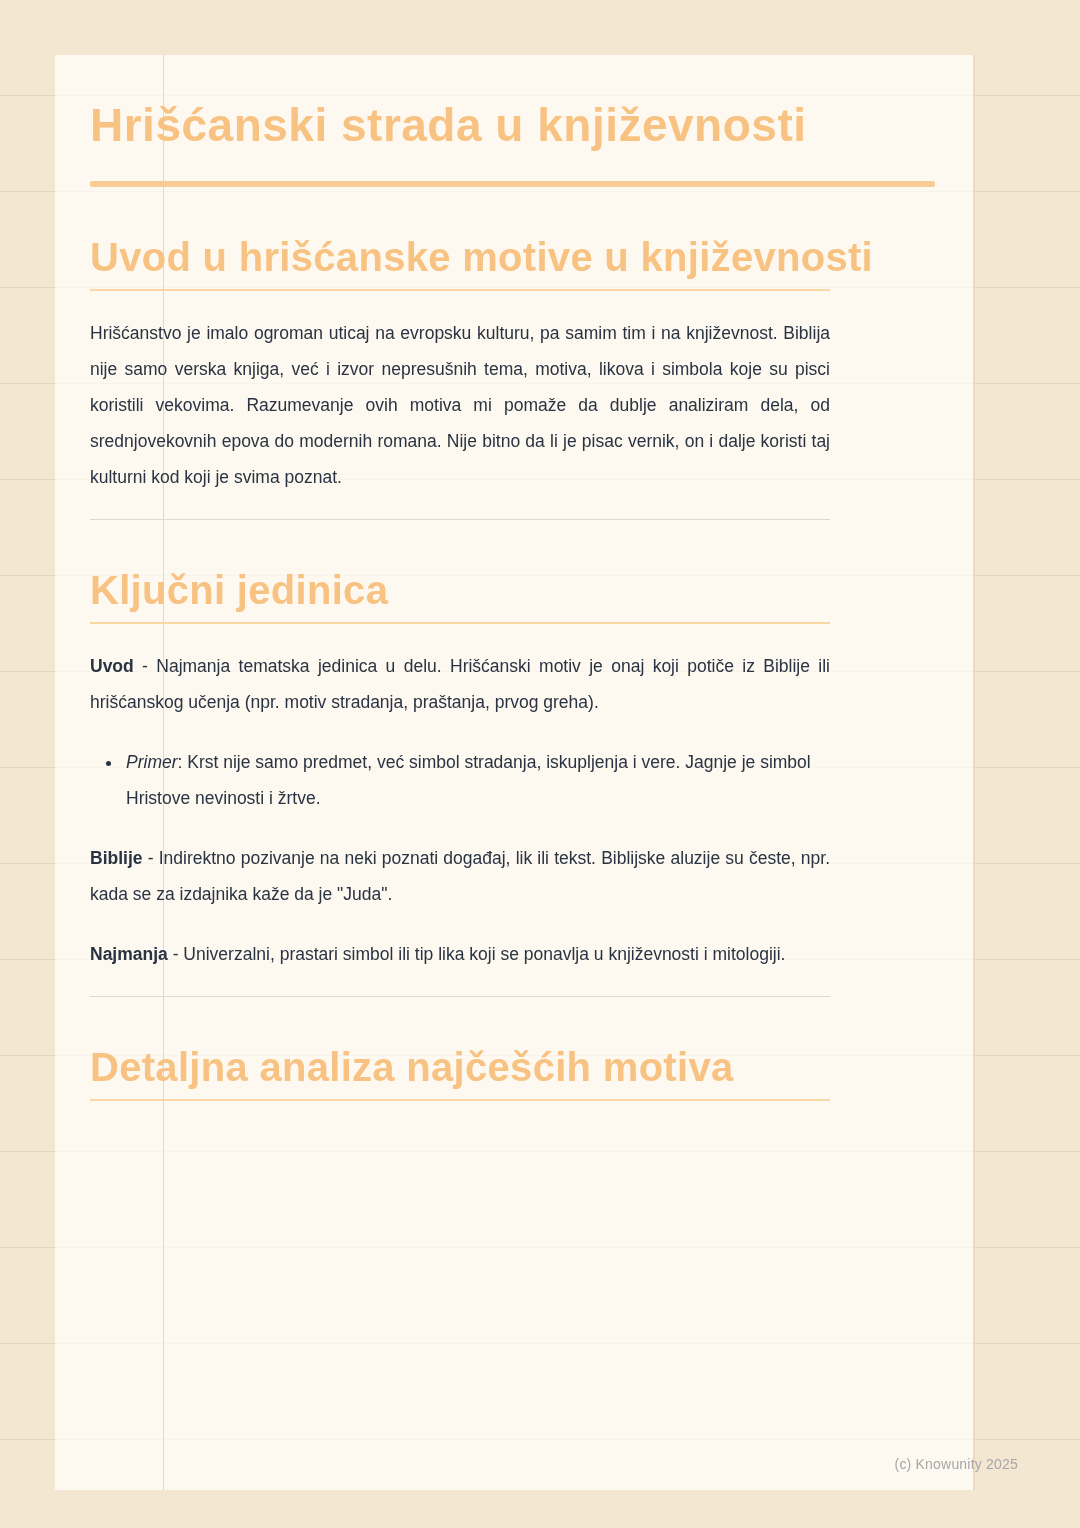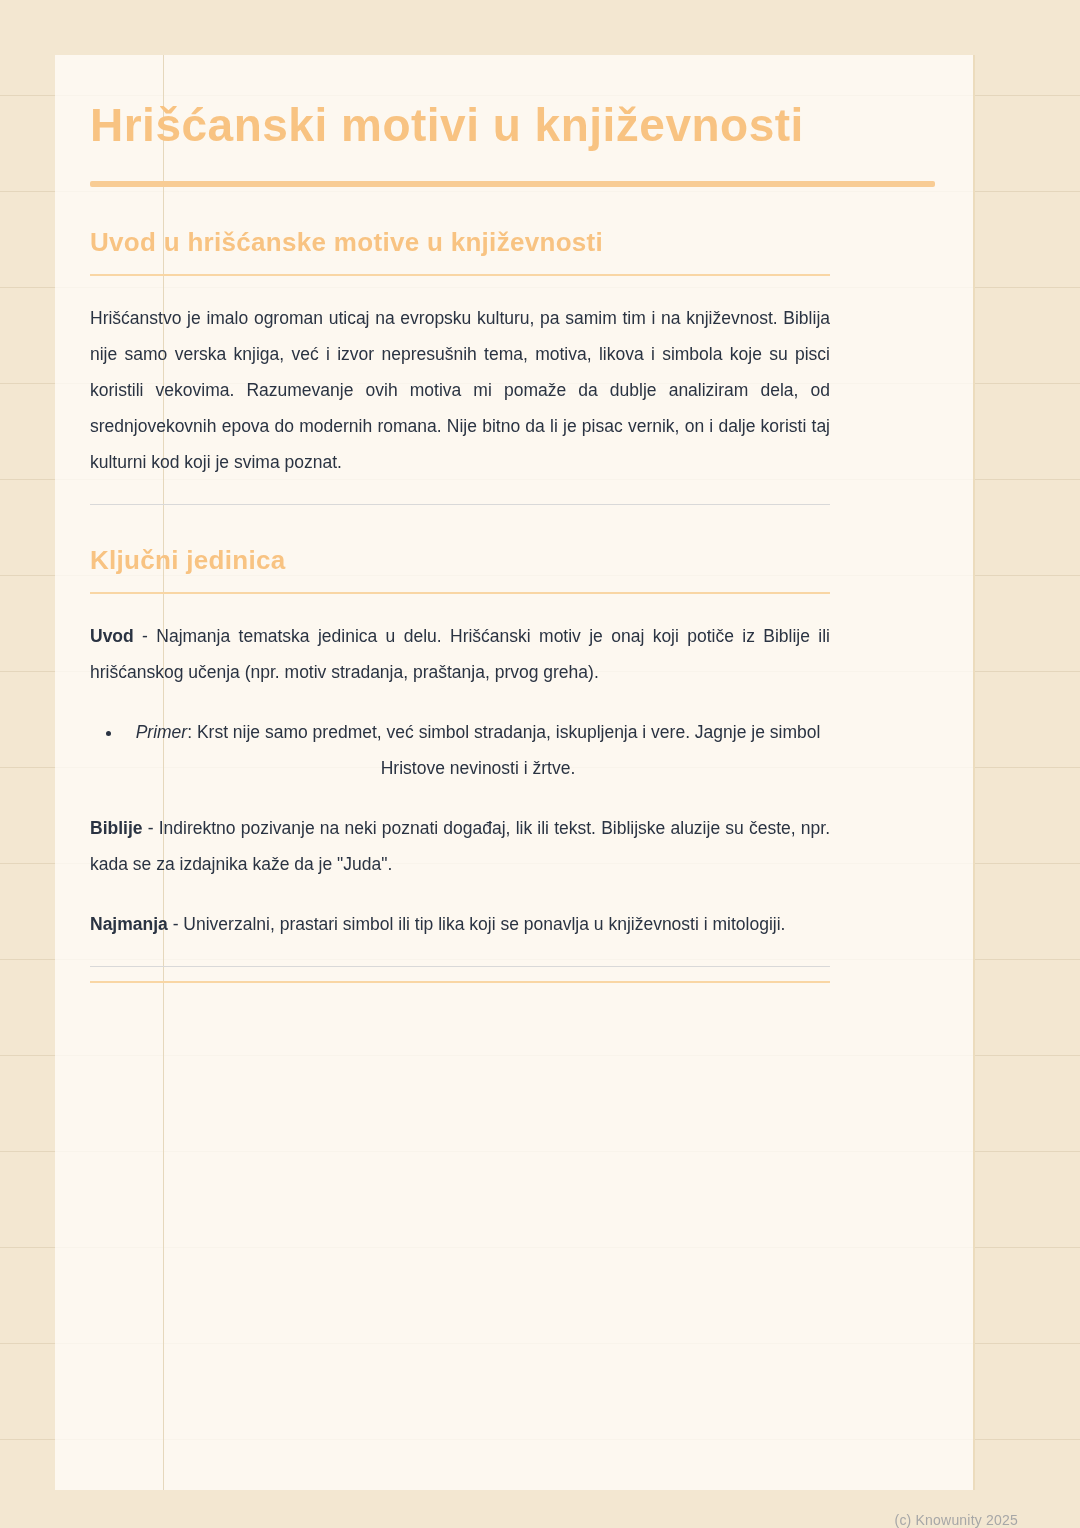--- a/index.html
+++ b/index.html
@@ -53,22 +53,22 @@
     color:var(--accent);
     letter-spacing:0.5px;
   }
   .title-rule{
     margin-top:26px;
     width:845px;height:6px;
     background:var(--accent-rule);
     border-radius:2px;
   }
   .section-heading{
-    margin:37px 0 0;
-    font-size:26px;
+    margin:52px 0 0;
+    font-size:40px;
     line-height:36px;
     font-weight:700;
     color:var(--accent);
     letter-spacing:0.3px;
   }
   .heading-rule{
     margin-top:14px;
     width:740px;height:2px;
     background:var(--accent-rule-light);
   }
@@ -78,70 +78,70 @@
     font-size:17.5px;
     line-height:36px;
     color:var(--text);
     text-align:justify;
   }
   .para strong{font-weight:700;}
   .bullet-list{
     margin:24px 0 0;
     padding-left:32px;
     width:740px;
-    text-align:center;
   }
   .bullet-item{
     font-size:17.5px;
     line-height:36px;
     color:var(--text);
     padding-left:4px;
   }
   .bullet-item::marker{color:var(--text);font-size:15px;}
   .bullet-item em{font-style:italic;}
   .divider{
     margin-top:24px;
     width:740px;height:1px;
     background:var(--divider);
   }
   .footer{
     position:absolute;z-index:4;
-    top:1512px;right:62px;
+    top:1456px;right:62px;
     font-size:14px;
     color:var(--muted);
     letter-spacing:0.2px;
   }
 </style>
 </head>
 <body>
 
 <div class="ruling"></div>
 
 <div class="paper">
   <div class="margin-line"></div>
   <div class="content">
-    <h1 class="page-title">Hrišćanski motivi u književnosti</h1>
+    <h1 class="page-title">Hrišćanski strada u književnosti</h1>
     <div class="title-rule"></div>
 
   <section>
         <h2 class="section-heading">Uvod u hrišćanske motive u književnosti</h2>
         <div class="heading-rule"></div>
         <p class="para">Hrišćanstvo je imalo ogroman uticaj na evropsku kulturu, pa samim tim i na književnost. Biblija nije samo verska knjiga, već i izvor nepresušnih tema, motiva, likova i simbola koje su pisci koristili vekovima. Razumevanje ovih motiva mi pomaže da dublje analiziram dela, od srednjovekovnih epova do modernih romana. Nije bitno da li je pisac vernik, on i dalje koristi taj kulturni kod koji je svima poznat.</p>
         <div class="divider"></div>
       </section>
       <section>
         <h2 class="section-heading">Ključni jedinica</h2>
         <div class="heading-rule"></div>
         <p class="para"><strong>Uvod</strong> - Najmanja tematska jedinica u delu. Hrišćanski motiv je onaj koji potiče iz Biblije ili hrišćanskog učenja (npr. motiv stradanja, praštanja, prvog greha).</p>
         <ul class="bullet-list">
           <li class="bullet-item"><em>Primer</em>: Krst nije samo predmet, već simbol stradanja, iskupljenja i vere. Jagnje je simbol Hristove nevinosti i žrtve.</li>
         </ul>
         <p class="para"><strong>Biblije</strong> - Indirektno pozivanje na neki poznati događaj, lik ili tekst. Biblijske aluzije su česte, npr. kada se za izdajnika kaže da je "Juda".</p>
         <p class="para"><strong>Najmanja</strong> - Univerzalni, prastari simbol ili tip lika koji se ponavlja u književnosti i mitologiji.</p>
         <div class="divider"></div>
       </section>
       <section>
+        <h2 class="section-heading">Detaljna analiza najčešćih motiva</h2>
         <div class="heading-rule"></div>
       </section>
     </div>
 </div>
 
 <div class="footer">(c) Knowunity 2025</div>
 
 </body></html>

